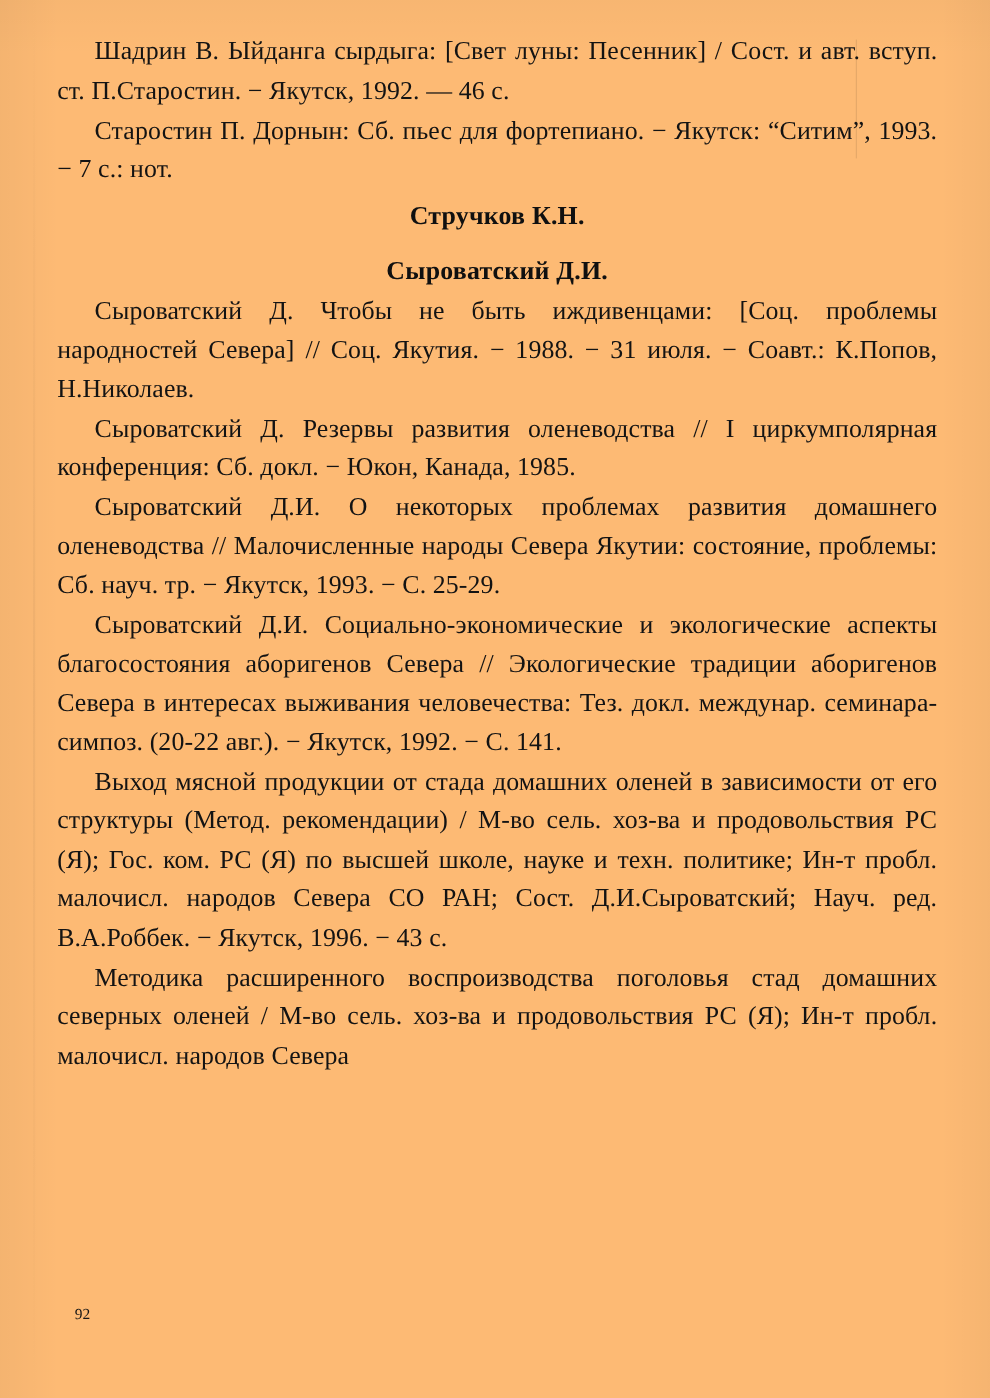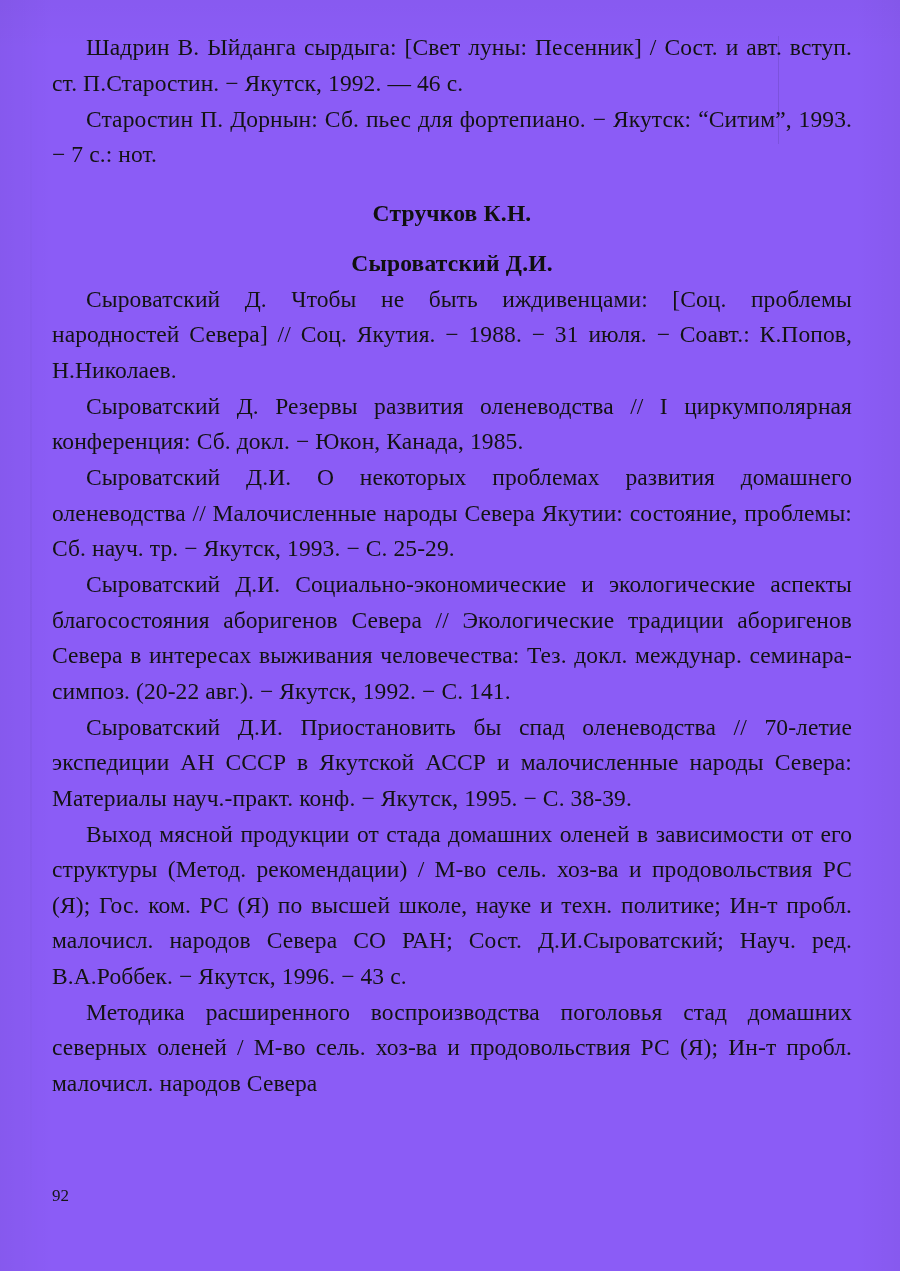--- a/index.html
+++ b/index.html
@@ -13,21 +13,21 @@
     height: 1271px;
     position: relative;
     overflow: hidden;
     font-family: "Liberation Serif", serif;
     color: #141414;
   }
   
   .page {
     position: absolute;
     inset: 0;
-    background: #8b5cf6;
+    background: #fdba74;
     font-family: Liberation Serif, serif;
   }
   .page::before {
     content: "";
     position: absolute;
     inset: 0;
     background:
       linear-gradient(to right, rgba(0,0,0,0.035), rgba(0,0,0,0) 6%),
       linear-gradient(to left, rgba(0,0,0,0.03), rgba(0,0,0,0) 5%),
       linear-gradient(to bottom, rgba(0,0,0,0.025), rgba(0,0,0,0) 4%);
@@ -56,27 +56,27 @@
     margin: 17px 0 2px 0;
     font-size: 23.5px;
     line-height: 33px;
     font-weight: bold;
     text-align: center;
     text-indent: 0;
     letter-spacing: 0.2px;
     color: #101010;
   }
   h2.heading.first {
-    margin-top: 24px;
+    margin-top: 8px;
   }
   .folio {
     position: absolute;
-    left: 52px;
+    left: 68px;
     top: 1183px;
-    font-size: 17px;
+    font-size: 14px;
     line-height: 26px;
     color: #161616;
   }
   
   .scan-artifact {
     position: absolute;
     left: 778px;
     top: 36px;
     width: 1px;
     height: 108px;
@@ -102,19 +102,18 @@
     <p class="para">Шадрин В. Ыйданга сырдыга: [Свет луны: Песенник] / Сост. и авт. вступ. ст. П.Старостин. − Якутск, 1992. — 46 с.</p>
     <p class="para">Старостин П. Дорнын: Сб. пьес для фортепиано. − Якутск: “Ситим”, 1993. − 7 с.: нот.</p>
 
     <h2 class="heading first">Стручков К.Н.</h2>
 
     <h2 class="heading">Сыроватский Д.И.</h2>
     <p class="para">Сыроватский Д. Чтобы не быть иждивенцами: [Соц. проблемы народностей Севера] // Соц. Якутия. − 1988. − 31 июля. − Соавт.: К.Попов, Н.Николаев.</p>
     <p class="para">Сыроватский Д. Резервы развития оленеводства // I циркумполярная конференция: Сб. докл. − Юкон, Канада, 1985.</p>
     <p class="para">Сыроватский Д.И. О некоторых проблемах развития домашнего оленеводства // Малочисленные народы Севера Якутии: состояние, проблемы: Сб. науч. тр. − Якутск, 1993. − С. 25-29.</p>
     <p class="para">Сыроватский Д.И. Социально-экономические и экологические аспекты благосостояния аборигенов Севера // Экологические традиции аборигенов Севера в интересах выживания человечества: Тез. докл. междунар. семинара-симпоз. (20-22 авг.). − Якутск, 1992. − С. 141.</p>
-    <p class="para">Сыроватский Д.И. Приостановить бы спад оленеводства // 70-летие экспедиции АН СССР в Якутской АССР и малочисленные народы Севера: Материалы науч.-практ. конф. − Якутск, 1995. − С. 38-39.</p>
     <p class="para">Выход мясной продукции от стада домашних оленей в зависимости от его структуры (Метод. рекомендации) / М-во сель. хоз-ва и продовольствия РС (Я); Гос. ком. РС (Я) по высшей школе, науке и техн. политике; Ин-т пробл. малочисл. народов Севера СО РАН; Сост. Д.И.Сыроватский; Науч. ред. В.А.Роббек. − Якутск, 1996. − 43 с.</p>
     <p class="para last-of-block">Методика расширенного воспроизводства поголовья стад домашних северных оленей / М-во сель. хоз-ва и продовольствия РС (Я); Ин-т пробл. малочисл. народов Севера</p>
   </div>
 
   <div class="folio">92</div>
 </div>
 
 </body></html>

